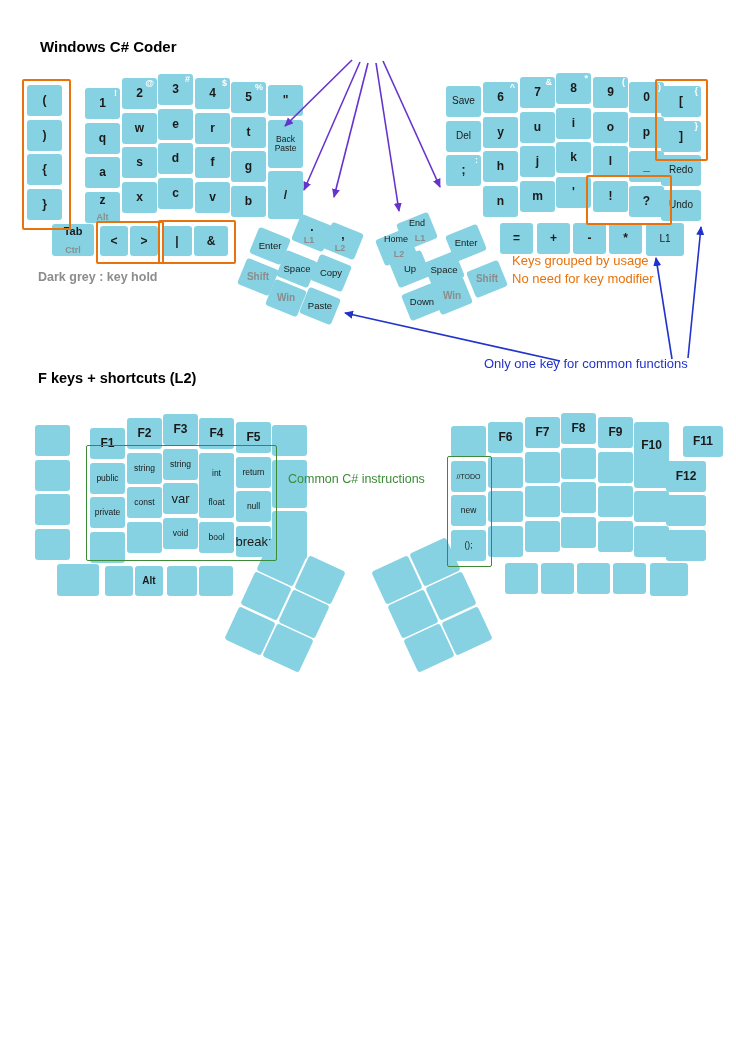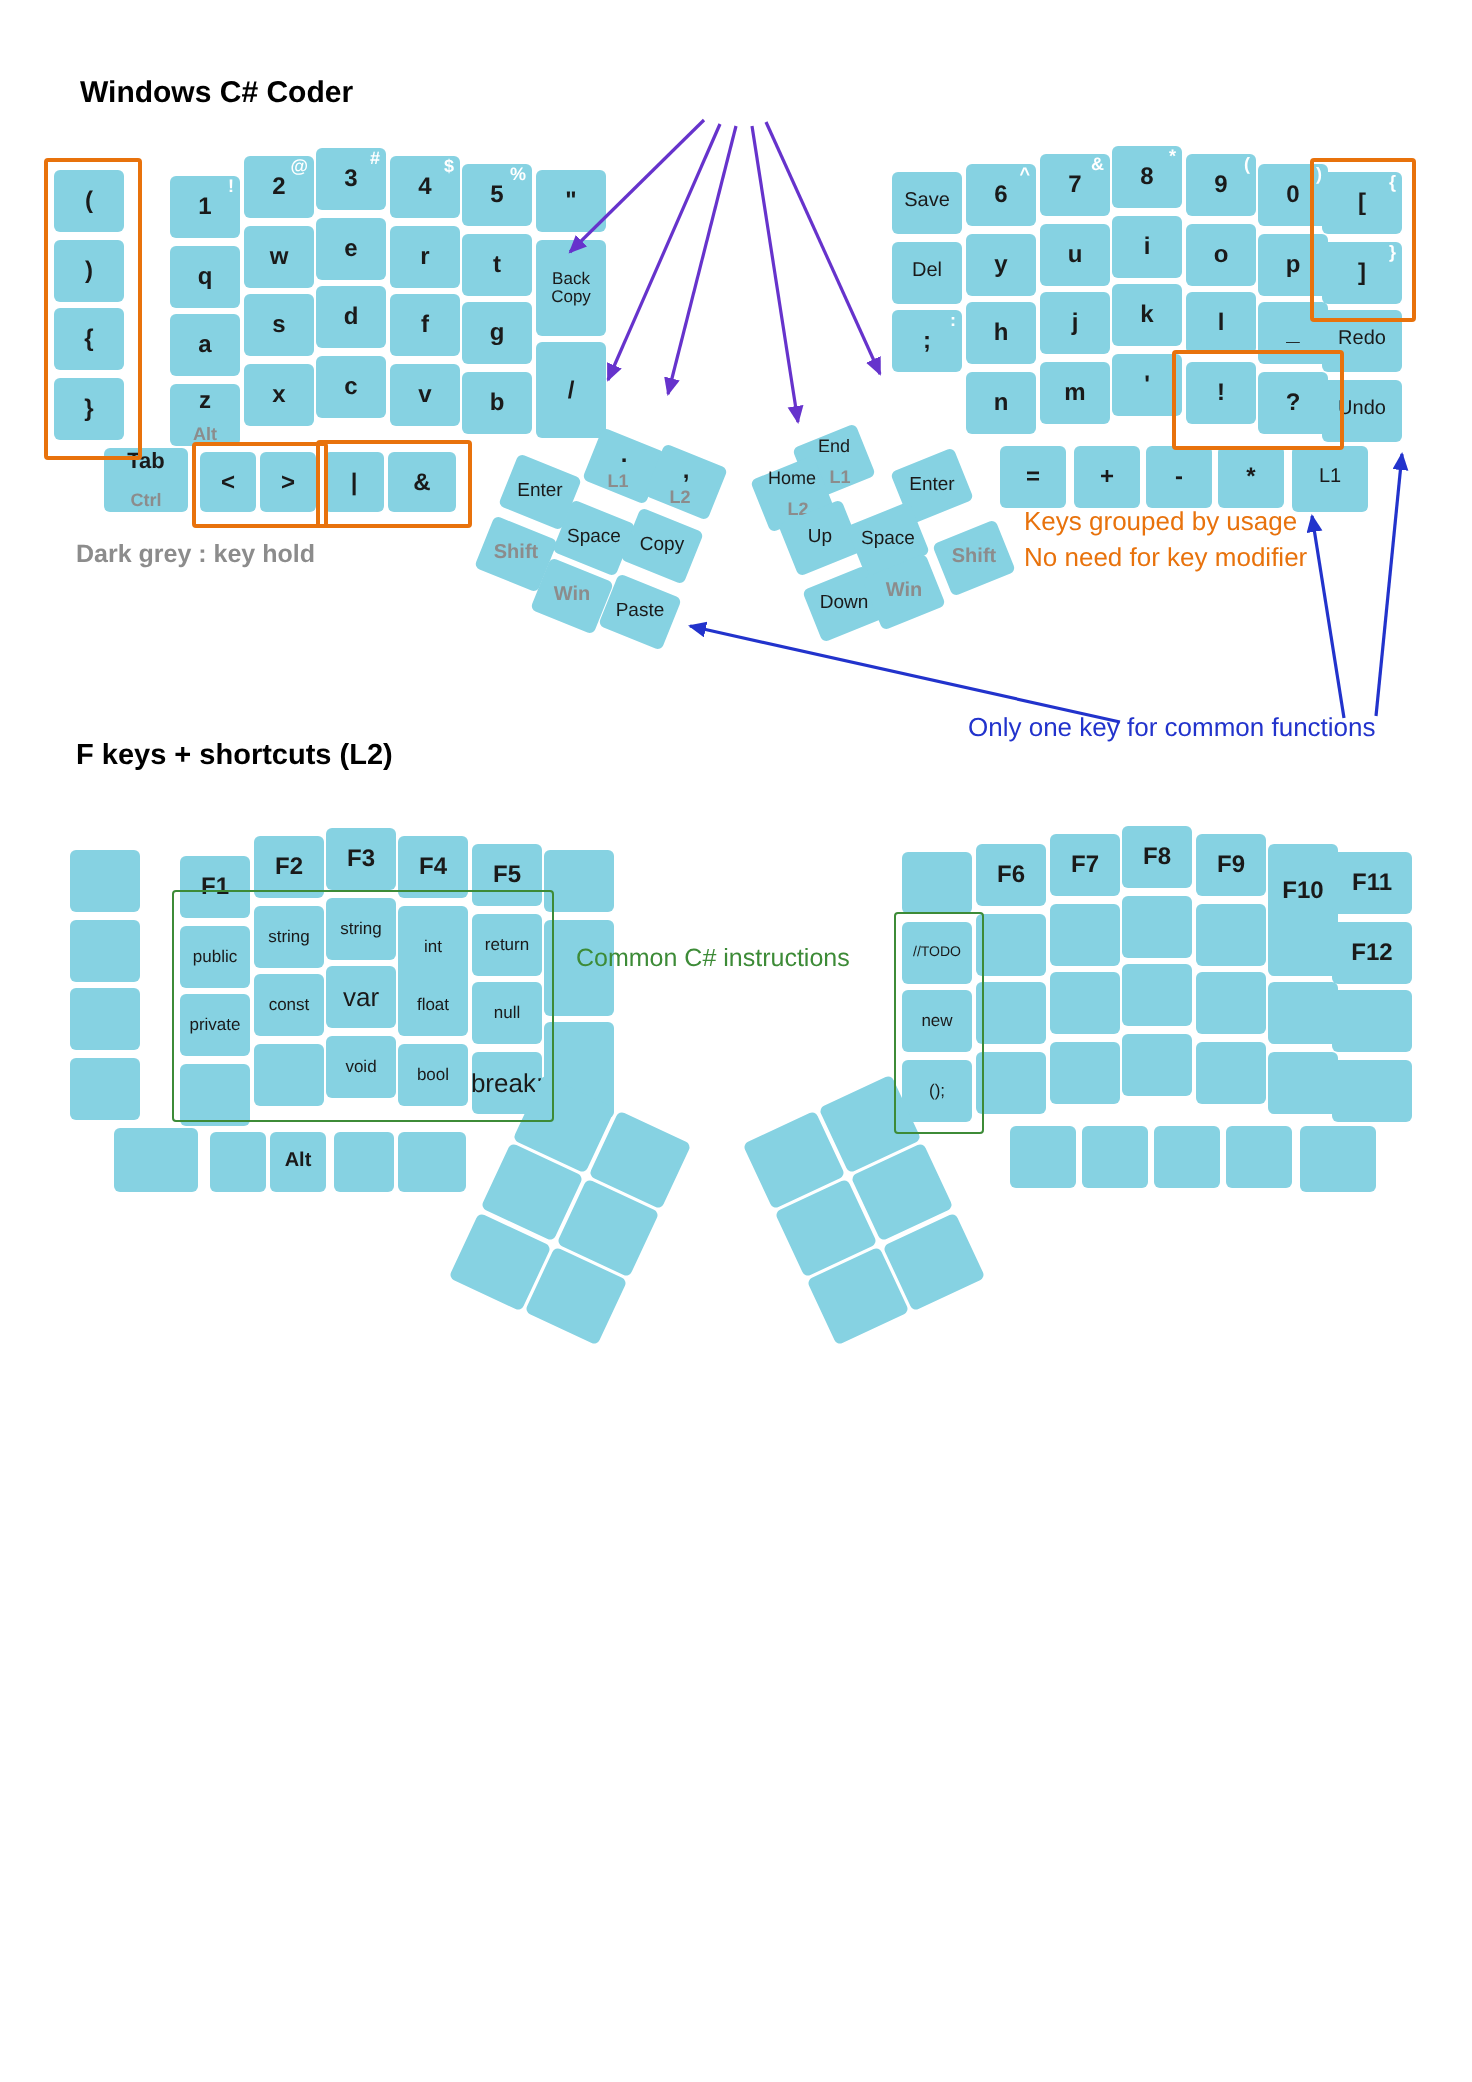--- a/index.html
+++ b/index.html
@@ -84,21 +84,21 @@
     <div class="key" style="left: 158px; top: 109px; width: 35px; height: 31px;">
       <span class="main">e</span>
     </div>
     <div class="key" style="left: 195px; top: 113px; width: 35px; height: 31px;">
       <span class="main">r</span>
     </div>
     <div class="key" style="left: 231px; top: 117px; width: 35px; height: 31px;">
       <span class="main">t</span>
     </div>
     <div class="key" style="left: 268px; top: 120px; width: 35px; height: 48px;">
-      <span class="main light" style="font-size: 8.5px;">Back Copy</span>
+      <span class="main light" style="font-size: 8.5px;">Back Paste</span>
     </div>
     <div class="key" style="left: 85px; top: 157px; width: 35px; height: 31px;">
       <span class="main">a</span>
     </div>
     <div class="key" style="left: 122px; top: 147px; width: 35px; height: 31px;">
       <span class="main">s</span>
     </div>
     <div class="key" style="left: 158px; top: 143px; width: 35px; height: 31px;">
       <span class="main">d</span>
     </div>
@@ -384,21 +384,21 @@
     </div>
     <div class="key" style="left: 561px; top: 413px; width: 35px; height: 31px;">
       <span class="main">F8</span>
     </div>
     <div class="key" style="left: 598px; top: 417px; width: 35px; height: 31px;">
       <span class="main">F9</span>
     </div>
     <div class="key" style="left: 634px; top: 422px; width: 35px; height: 47px;">
       <span class="main">F10</span>
     </div>
-    <div class="key" style="left: 666px; top: 426px; width: 40px; height: 31px;">
+    <div class="key" style="left: 683px; top: 426px; width: 40px; height: 31px;">
       <span class="main">F11</span>
     </div>
     <div class="key" style="left: 451px; top: 461px; width: 35px; height: 31px;">
       <span class="main light" style="font-size: 7px;">//TODO</span>
     </div>
     <div class="key" style="left: 488px; top: 457px; width: 35px; height: 31px;"></div>
     <div class="key" style="left: 525px; top: 452px; width: 35px; height: 31px;"></div>
     <div class="key" style="left: 561px; top: 448px; width: 35px; height: 31px;"></div>
     <div class="key" style="left: 598px; top: 452px; width: 35px; height: 31px;"></div>
     <div class="key" style="left: 634px; top: 457px; width: 35px; height: 31px;"></div>

